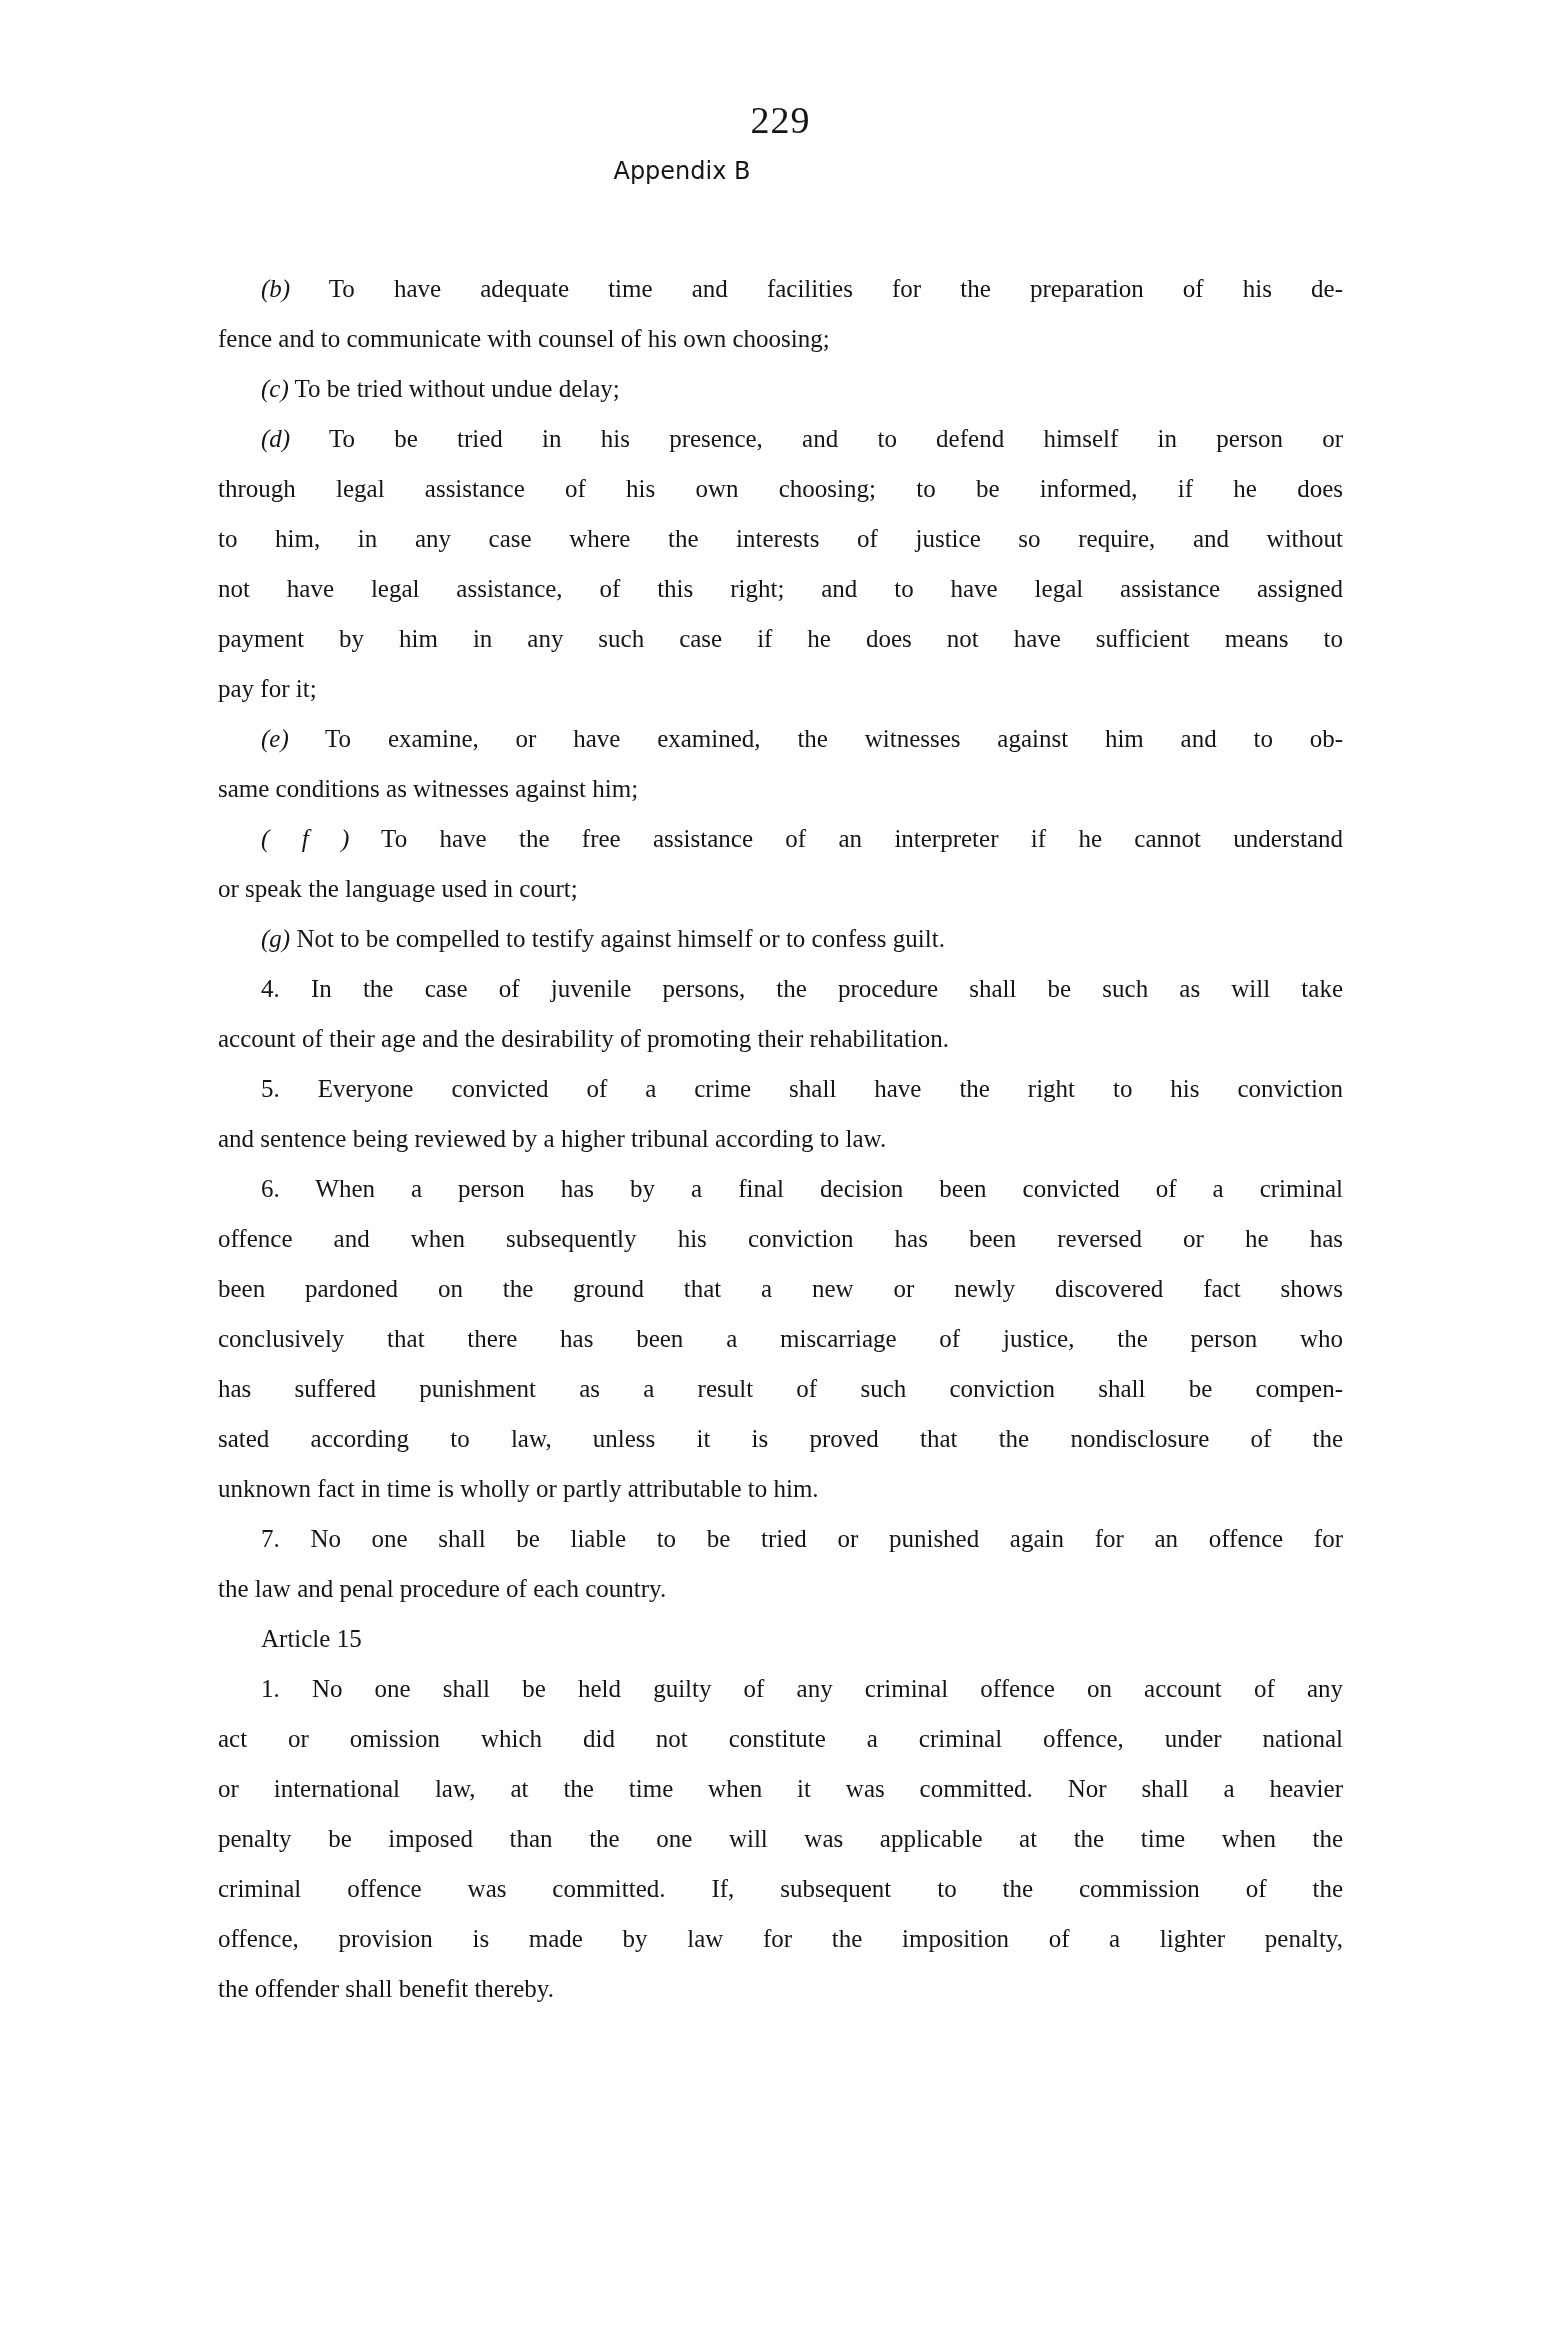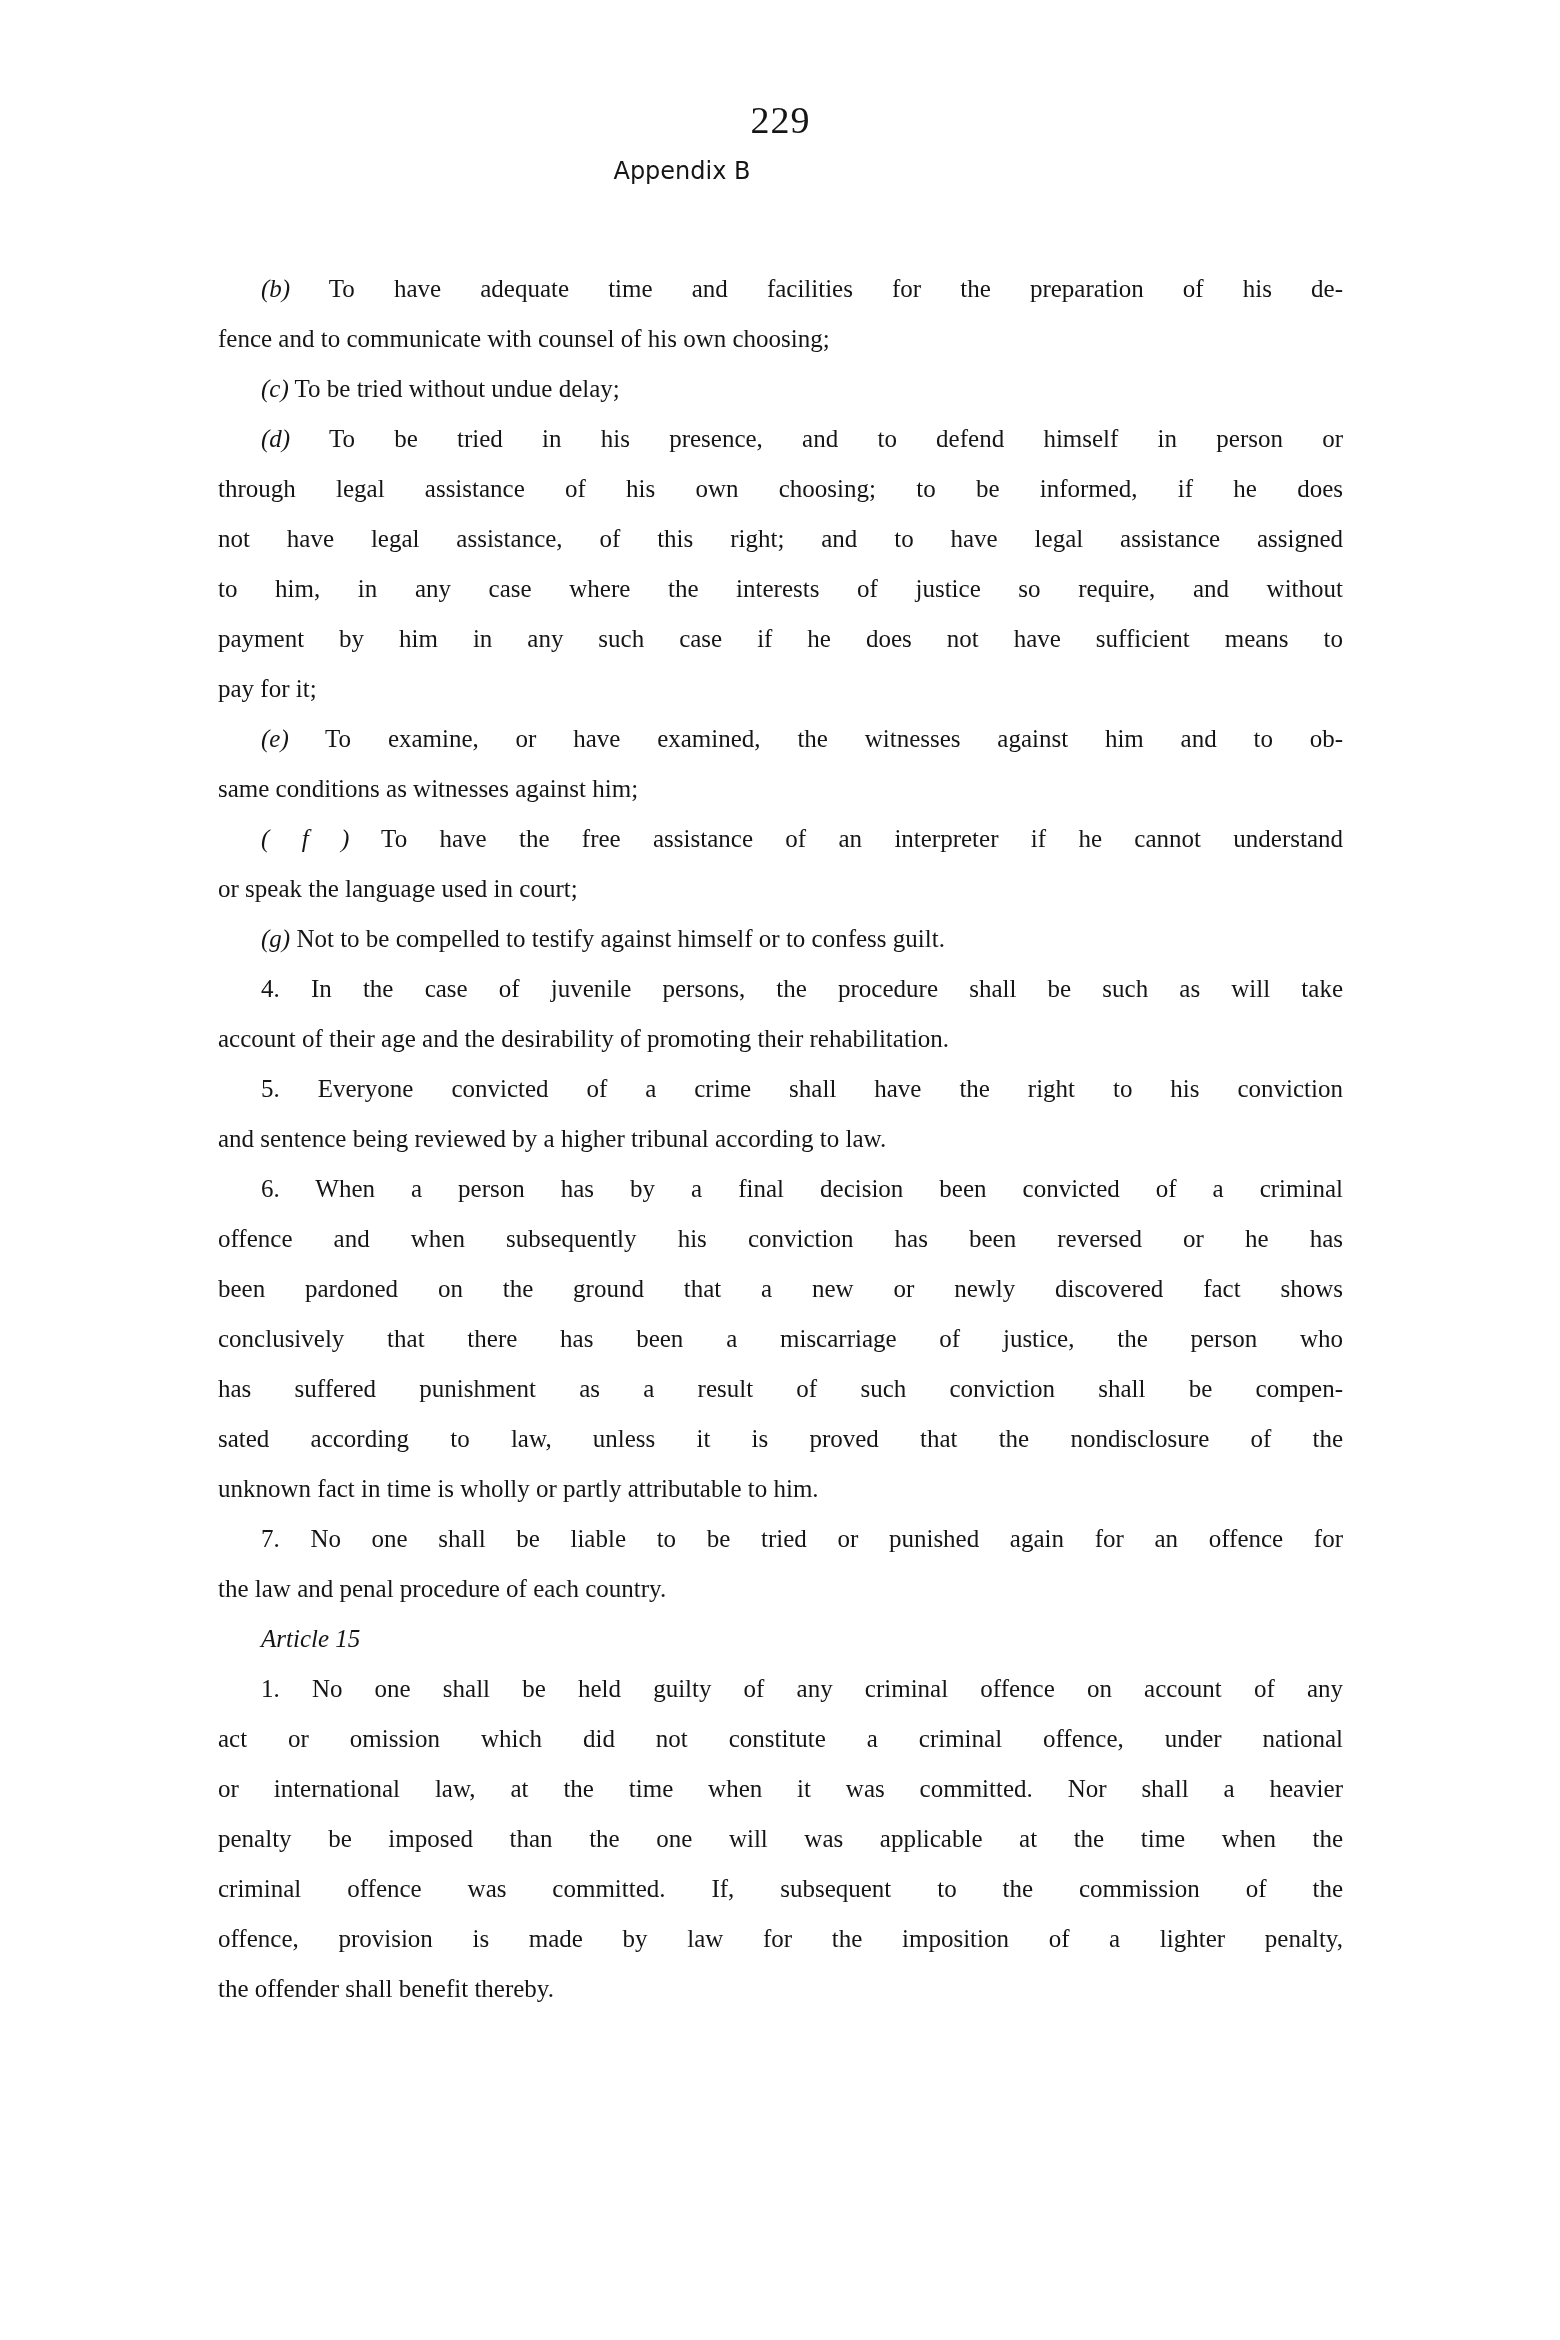--- a/index.html
+++ b/index.html
@@ -56,38 +56,37 @@
       padding-left: 43px;
     }
     .line.last {
       text-align: left;
       text-align-last: left;
     }
     .label {
       font-style: italic;
     }
     .heading-line .heading-text {
-      font-style: italic;
       text-align: right;
     }
   </style>
 </head>
 <body>
 
 <div class="page-number">229</div>
 <div class="running-head">Appendix B</div>
 
 <div class="body-text" id="body-text">
     <span class="line indent" style=""><span class="label">(b)</span><span class="line-text"> To have adequate time and facilities for the preparation of his de-</span></span>
     <span class="line last" style=""><span class="line-text">fence and to communicate with counsel of his own choosing;</span></span>
     <span class="line indent last" style=""><span class="label">(c)</span><span class="line-text"> To be tried without undue delay;</span></span>
     <span class="line indent" style=""><span class="label">(d)</span><span class="line-text"> To be tried in his presence, and to defend himself in person or</span></span>
     <span class="line" style=""><span class="line-text">through legal assistance of his own choosing; to be informed, if he does</span></span>
+    <span class="line" style=""><span class="line-text">to him, in any case where the interests of justice so require, and without</span></span>
     <span class="line" style=""><span class="line-text">not have legal assistance, of this right; and to have legal assistance assigned</span></span>
-    <span class="line" style=""><span class="line-text">to him, in any case where the interests of justice so require, and without</span></span>
     <span class="line" style=""><span class="line-text">payment by him in any such case if he does not have sufficient means to</span></span>
     <span class="line last" style=""><span class="line-text">pay for it;</span></span>
     <span class="line indent" style=""><span class="label">(e)</span><span class="line-text"> To examine, or have examined, the witnesses against him and to ob-</span></span>
     <span class="line last" style=""><span class="line-text">same conditions as witnesses against him;</span></span>
     <span class="line indent" style=""><span class="label">( f )</span><span class="line-text"> To have the free assistance of an interpreter if he cannot understand</span></span>
     <span class="line last" style=""><span class="line-text">or speak the language used in court;</span></span>
     <span class="line indent last" style=""><span class="label">(g)</span><span class="line-text"> Not to be compelled to testify against himself or to confess guilt.</span></span>
     <span class="line indent" style=""><span class="line-text">4. In the case of juvenile persons, the procedure shall be such as will take</span></span>
     <span class="line last" style=""><span class="line-text">account of their age and the desirability of promoting their rehabilitation.</span></span>
     <span class="line indent" style=""><span class="line-text">5. Everyone convicted of a crime shall have the right to his conviction</span></span>

